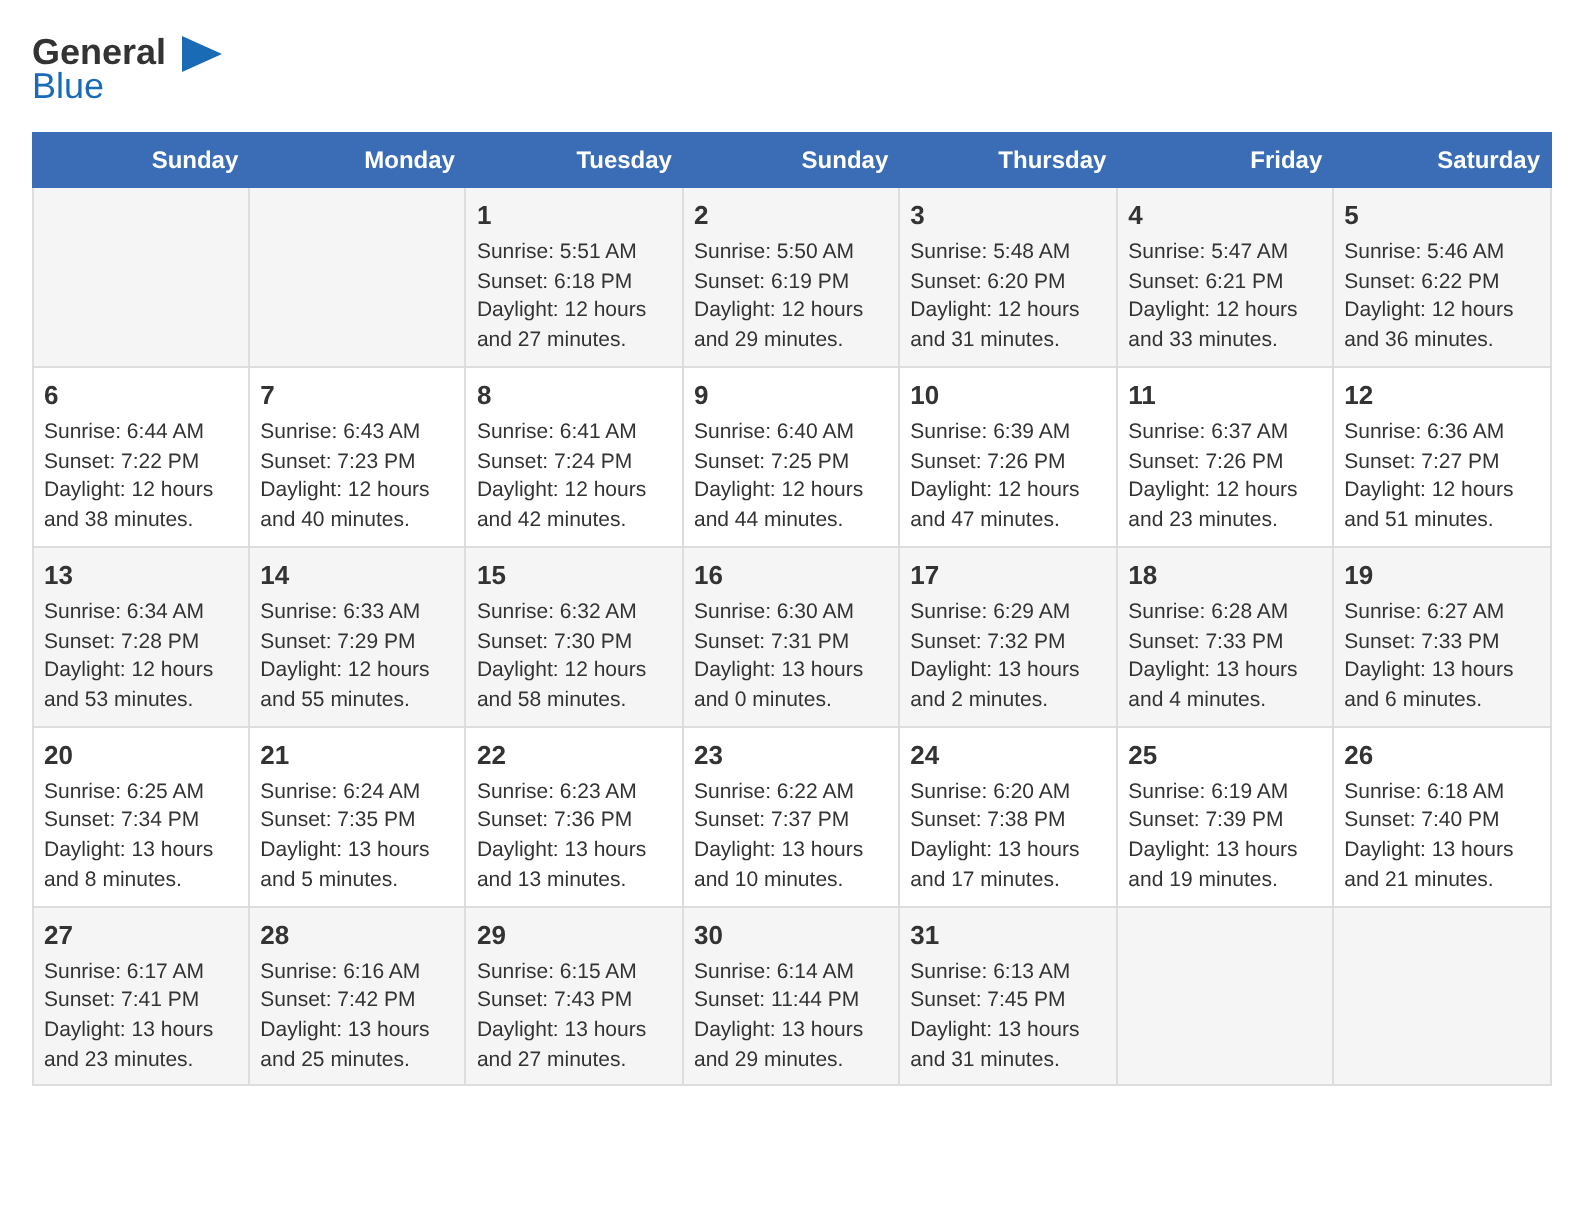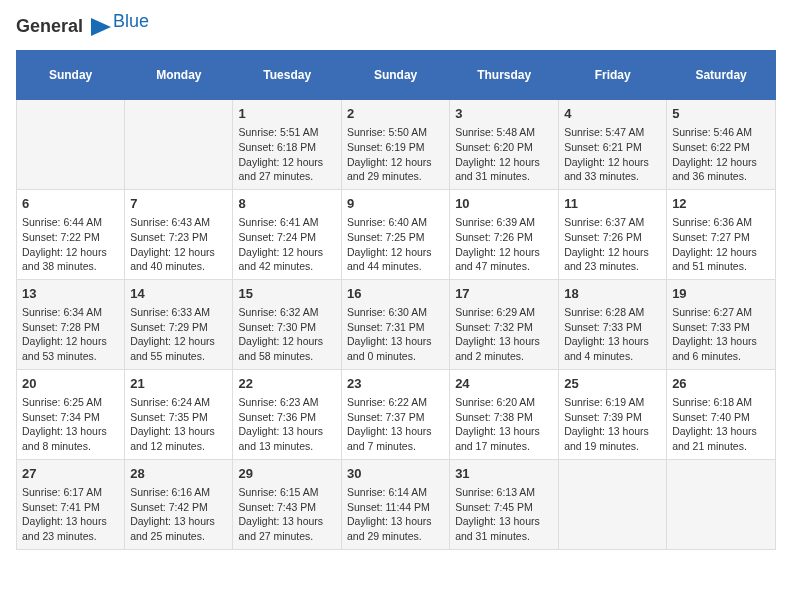--- a/index.html
+++ b/index.html
@@ -11,21 +11,21 @@
       padding: 16px;
     }
     .header {
       display: flex;
       justify-content: space-between;
       align-items: flex-start;
       margin-bottom: 12px;
     }
     .logo {
       display: flex;
-      flex-direction: row;
+      flex-direction: column;
       align-items: flex-start;
     }
     .logo-text {
       font-size: 18px;
       font-weight: bold;
       color: #333;
       line-height: 1.1;
     }
     .title-block {
       text-align: right;
@@ -40,22 +40,22 @@
       color: #333;
     }
     table {
       width: 100%;
       border-collapse: collapse;
       font-size: 11px;
     }
     thead th {
       background-color: #3a6db5;
       color: #fff;
-      text-align: center;
-      padding: 17px 5px;
+      text-align: right;
+      padding: 6px 5px;
       font-size: 12px;
       border: 1px solid #3a6db5;
     }
     tbody tr {
       border: 1px solid #ccc;
     }
     tbody td {
       vertical-align: top;
       padding: 5px 5px;
       border: 1px solid #ddd;
@@ -257,35 +257,35 @@
           <div class="cell-content">Sunrise: 6:25 AM</div>
           <div class="cell-content">Sunset: 7:34 PM</div>
           <div class="cell-content">Daylight: 13 hours</div>
           <div class="cell-content">and 8 minutes.</div>
         </td>
         <td>
           <span class="day-num">21</span>
           <div class="cell-content">Sunrise: 6:24 AM</div>
           <div class="cell-content">Sunset: 7:35 PM</div>
           <div class="cell-content">Daylight: 13 hours</div>
-          <div class="cell-content">and 12 minutes.</div>
+          <div class="cell-content">and 5 minutes.</div>
         </td>
         <td>
           <span class="day-num">22</span>
           <div class="cell-content">Sunrise: 6:23 AM</div>
           <div class="cell-content">Sunset: 7:36 PM</div>
           <div class="cell-content">Daylight: 13 hours</div>
           <div class="cell-content">and 13 minutes.</div>
         </td>
         <td>
           <span class="day-num">23</span>
           <div class="cell-content">Sunrise: 6:22 AM</div>
           <div class="cell-content">Sunset: 7:37 PM</div>
           <div class="cell-content">Daylight: 13 hours</div>
-          <div class="cell-content">and 7 minutes.</div>
+          <div class="cell-content">and 10 minutes.</div>
         </td>
         <td>
           <span class="day-num">24</span>
           <div class="cell-content">Sunrise: 6:20 AM</div>
           <div class="cell-content">Sunset: 7:38 PM</div>
           <div class="cell-content">Daylight: 13 hours</div>
           <div class="cell-content">and 17 minutes.</div>
         </td>
         <td>
           <span class="day-num">25</span>

